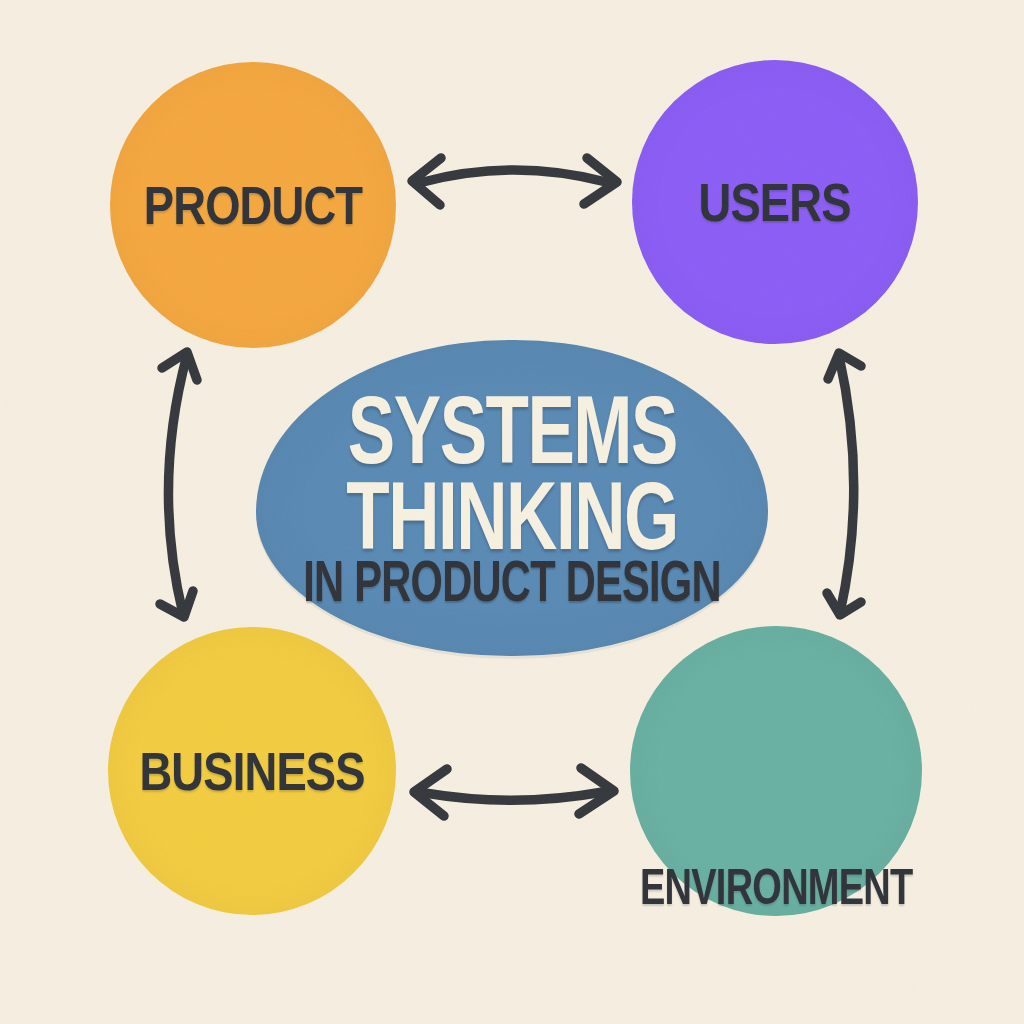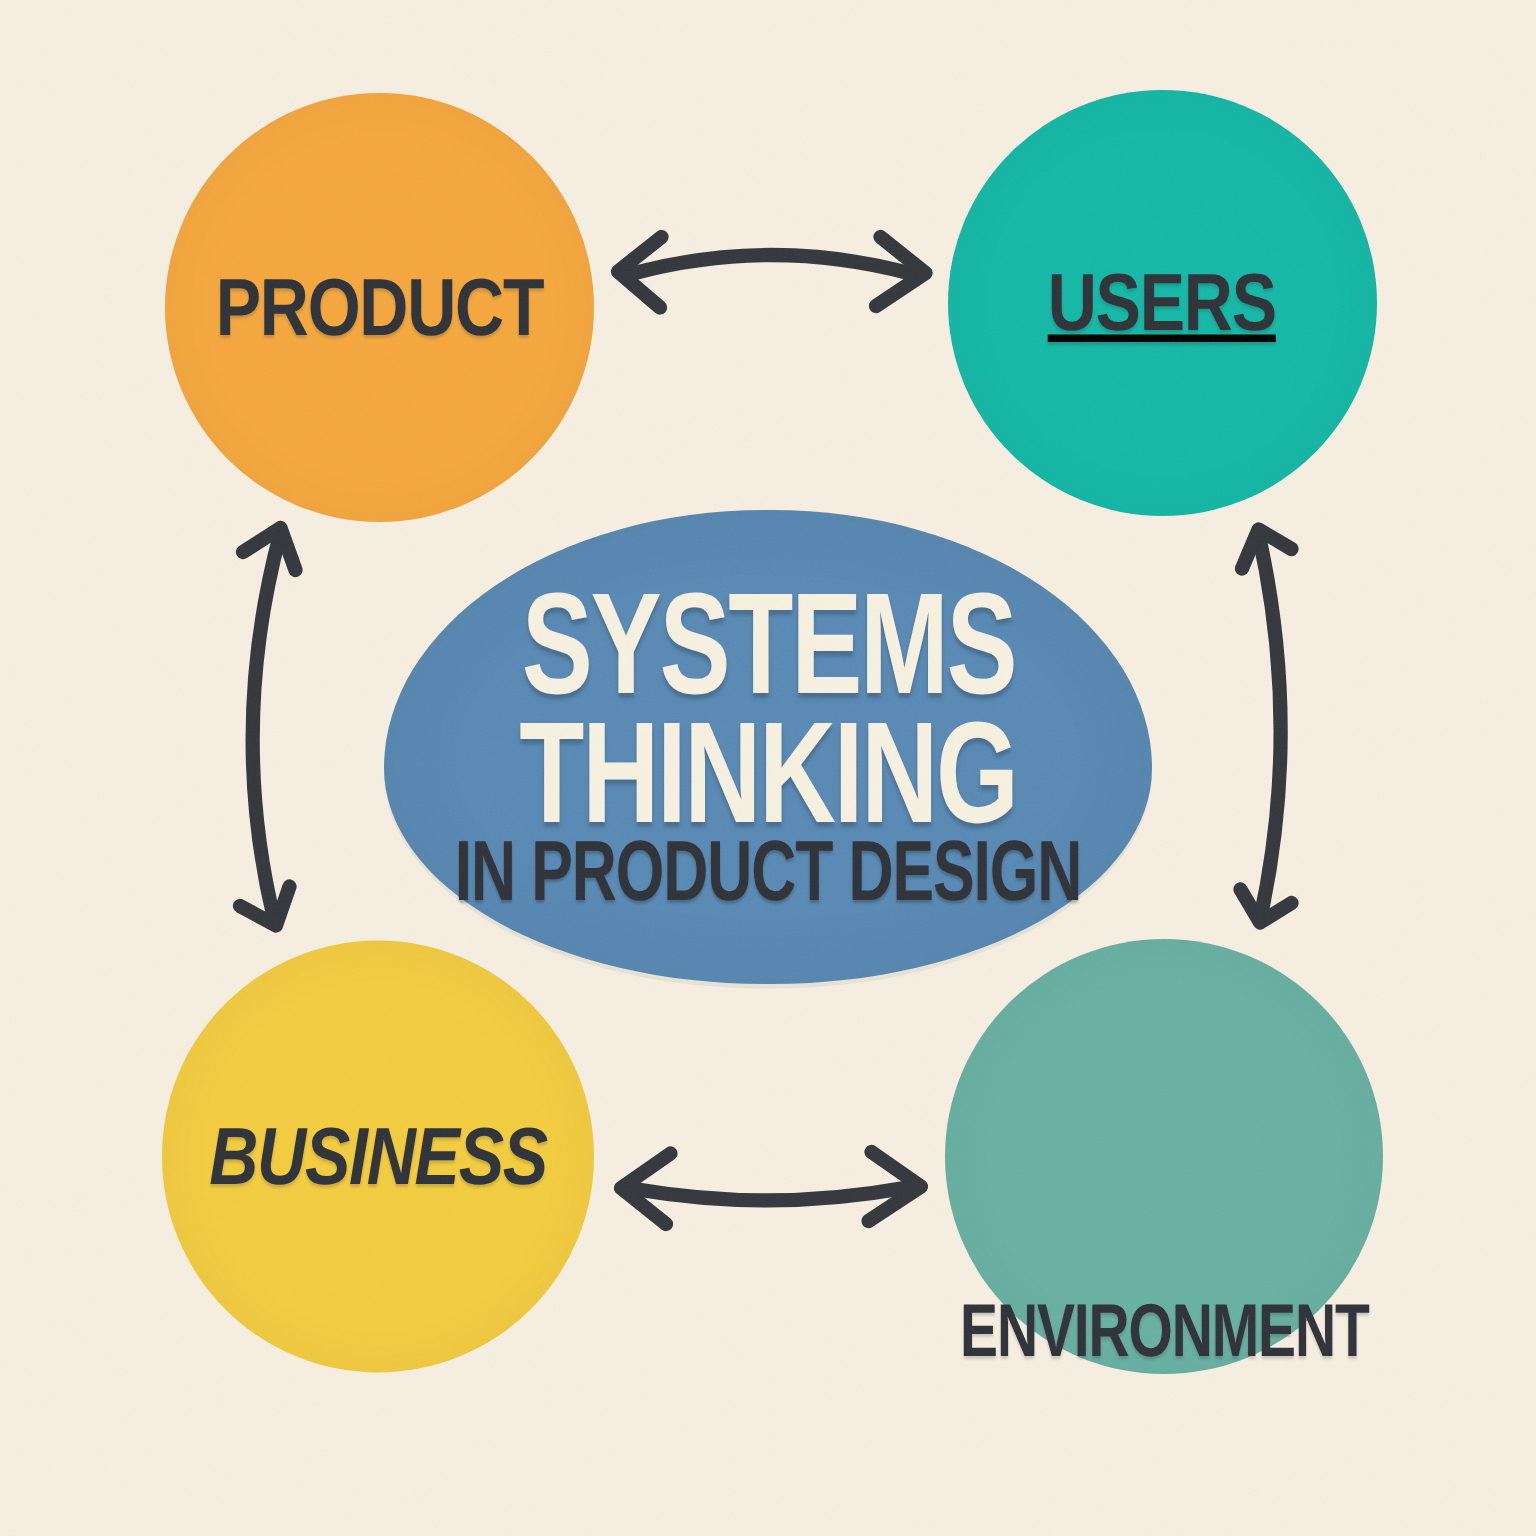--- a/index.html
+++ b/index.html
@@ -114,25 +114,25 @@
 </style>
 </head>
 <body>
 
 <div class="canvas">
 
   <div class="node node-product" style="background: rgb(245, 167, 61);">
     <span class="nlabel">PRODUCT</span>
   </div>
 
-  <div class="node node-users" style="background: #14b8a6; text-decoration: underline;">
+  <div class="node node-users" style="background: #8b5cf6;">
     <span class="nlabel">USERS</span>
   </div>
 
-  <div class="node node-business" style="background: rgb(243, 204, 62); font-style: italic;">
+  <div class="node node-business" style="background: rgb(243, 204, 62);">
     <span class="nlabel">BUSINESS</span>
   </div>
 
   <div class="node node-environment" style="background: rgb(104, 177, 162); align-items: flex-end;">
     <span class="nlabel">ENVIRONMENT</span>
   </div>
 
   <div class="blob" style="background: rgb(88, 137, 180);">
     <div class="title-line">
       <span>SYSTEMS</span>

